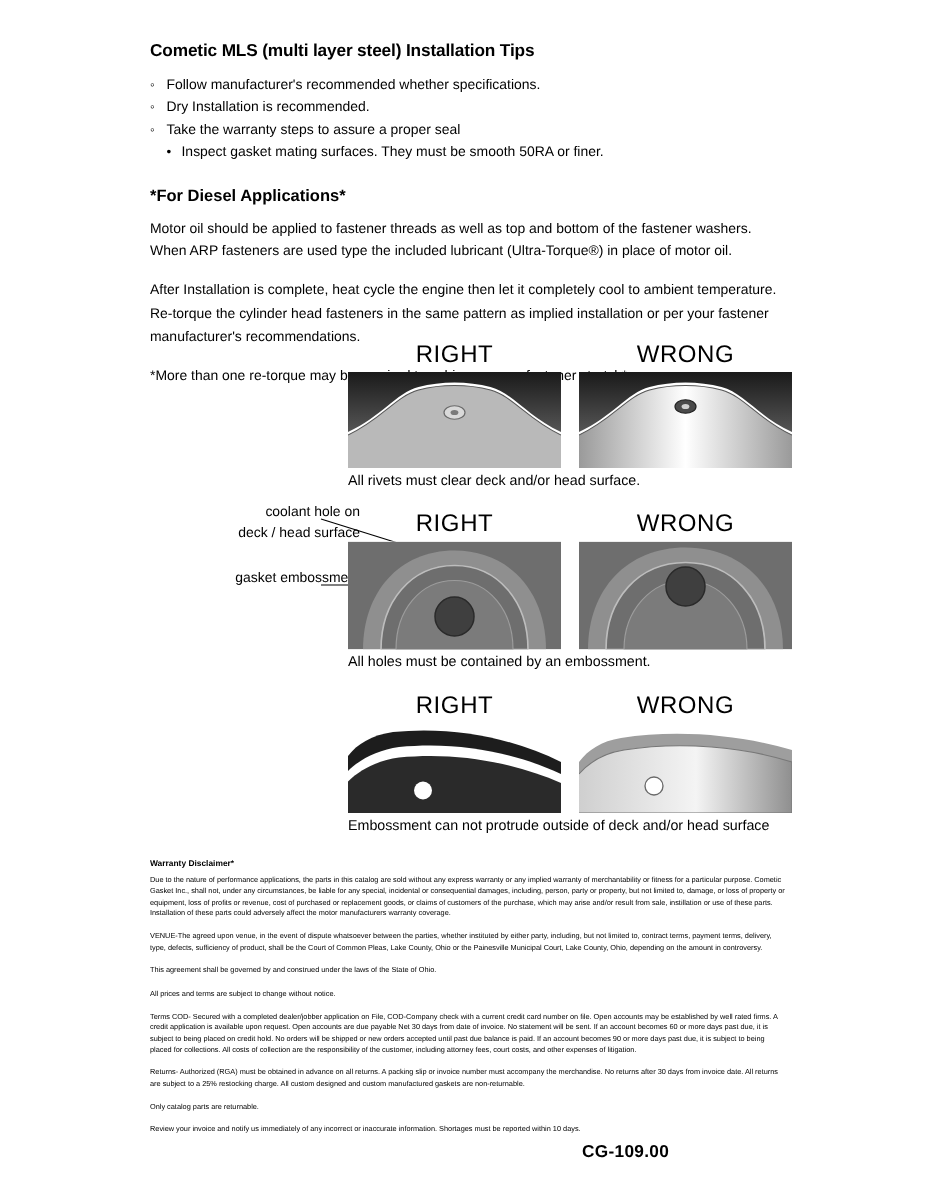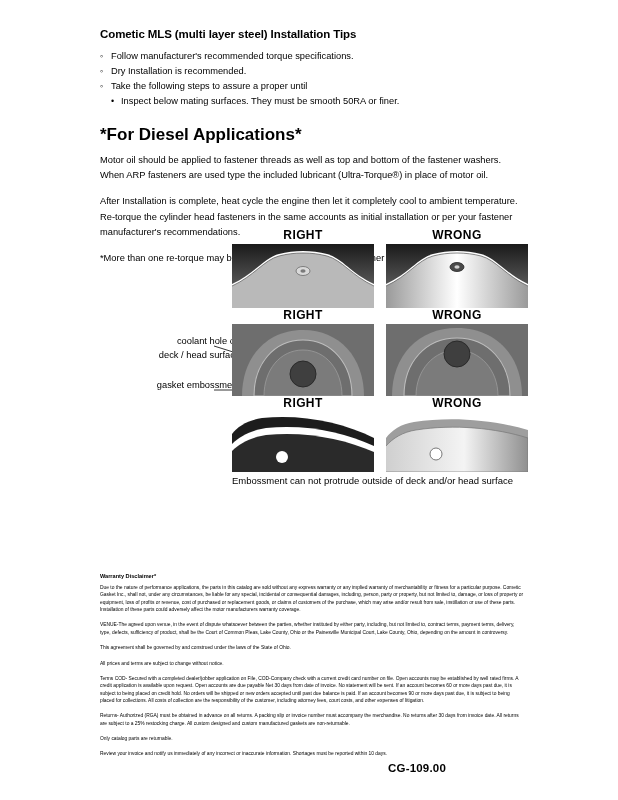--- a/index.html
+++ b/index.html
@@ -63,21 +63,21 @@
     position: relative;
   }
   ul.sub > li::before {
     content: "\2022";
     position: absolute;
     left: 0px;
     top: -0.5px;
     font-size: 9px;
   }
   h2.subtitle {
-    font-size: 17px;
+    font-size: 11px;
     font-weight: bold;
     margin: 16px 0 8px 0;
   }
   p.body {
     font-size: 9.3px;
     line-height: 1.63;
     margin: 0 0 11px 0;
   }
   p.body.last {
     margin-bottom: 0;
@@ -94,22 +94,22 @@
     position: relative;
   }
   .fig-headers {
     display: flex;
     gap: 12px;
     margin-bottom: 2px;
   }
   .fig-head {
     width: 142px;
     text-align: center;
-    font-size: 12px;
-    font-weight: bold;
+    font-size: 16px;
+    font-weight: normal;
     letter-spacing: 0.4px;
   }
   .fig-pair {
     display: flex;
     gap: 12px;
   }
   .fig-box {
     width: 142px;
     position: relative;
     overflow: hidden;
@@ -170,31 +170,31 @@
 </style>
 </head>
 <body>
 
 <div class="page">
 
   <div class="content">
     <h1 class="title">Cometic MLS (multi layer steel) Installation Tips</h1>
 
     <ul class="bullets">
-      <li>Follow manufacturer's recommended torque specifications.</li>
+      <li>Follow manufacturer's recommended whether specifications.</li>
       <li>Dry Installation is recommended.</li>
-      <li>Take the following steps to assure a proper until</li>
+      <li>Take the warranty steps to assure a proper seal</li>
     </ul>
     <ul class="sub">
-      <li>Inspect below mating surfaces.  They must be smooth 50RA or finer.</li>
+      <li>Inspect gasket mating surfaces.  They must be smooth 50RA or finer.</li>
     </ul>
 
     <h2 class="subtitle">*For Diesel Applications*</h2>
     <p class="body">Motor oil should be applied to fastener threads as well as top and bottom of the fastener washers. When ARP fasteners are used type the included lubricant (Ultra-Torque®) in place of motor oil.</p>
-    <p class="body">After Installation is complete, heat cycle the engine then let it completely cool to ambient temperature. Re-torque the cylinder head fasteners in the same accounts as initial installation or per your fastener manufacturer's recommendations.</p>
+    <p class="body">After Installation is complete, heat cycle the engine then let it completely cool to ambient temperature. Re-torque the cylinder head fasteners in the same pattern as implied installation or per your fastener manufacturer's recommendations.</p>
     <p class="body last">*More than one re-torque may be required to achieve proper fastener stretch*</p>
   </div>
 
   <div class="callouts">
     <div class="callout c1">
       <span>coolant hole on</span><br>
       <span>deck / head surface</span>
     </div>
     <div class="callout c2">gasket embossment</div>
   </div>
@@ -243,20 +243,21 @@
             </defs>
             <rect x="0" y="0" width="142" height="64" fill="#ffffff"></rect>
             <path d="M0,0 H142 V40 C120,30 110,14 95,10 C80,6 62,6 47,10 C32,14 22,30 0,40 Z" fill="url(#g1b)"></path>
             <path d="M0,42 C22,32 32,16 47,12 C62,8 80,8 95,12 C110,16 120,32 142,42 V64 H0 Z" fill="url(#g1c)"></path>
             <path d="M0,42 C22,32 32,16 47,12 C62,8 80,8 95,12 C110,16 120,32 142,42" fill="none" stroke="#555" stroke-width="0.7"></path>
             <ellipse cx="71" cy="23" rx="7" ry="4.5" fill="#4a4a4a" stroke="#222" stroke-width="0.8"></ellipse>
             <ellipse cx="71" cy="23" rx="2.6" ry="1.7" fill="#d0d0d0"></ellipse>
           </svg>
         </div>
       </div>
+      <div class="fig-cap">All rivets must clear deck and/or head surface.</div>
     </div>
 
     <div class="fig-row">
       <div class="fig-headers">
         <div class="fig-head">RIGHT</div>
         <div class="fig-head">WRONG</div>
       </div>
       <div class="fig-pair">
         <div class="fig-box">
           <svg width="142" height="72" viewBox="0 0 142 72">
@@ -270,20 +271,21 @@
         <div class="fig-box">
           <svg width="142" height="72" viewBox="0 0 142 72">
             <rect x="0" y="0" width="142" height="72" fill="#6e6e6e"></rect>
             <path d="M6,72 C6,32 32,4 71,4 C110,4 136,32 136,72 Z" fill="#8f8f8f"></path>
             <path d="M18,72 C18,38 40,14 71,14 C102,14 124,38 124,72 Z" fill="#6e6e6e" stroke="#bdbdbd" stroke-width="1.1"></path>
             <path d="M30,72 C30,46 48,26 71,26 C94,26 112,46 112,72 Z" fill="#7b7b7b" stroke="#9c9c9c" stroke-width="0.8"></path>
             <circle cx="71" cy="30" r="13" fill="#3f3f3f" stroke="#2a2a2a" stroke-width="1"></circle>
           </svg>
         </div>
       </div>
+      <div class="fig-cap">All holes must be contained by an embossment.</div>
     </div>
 
     <div class="fig-row">
       <div class="fig-headers">
         <div class="fig-head">RIGHT</div>
         <div class="fig-head">WRONG</div>
       </div>
       <div class="fig-pair">
         <div class="fig-box">
           <svg width="142" height="60" viewBox="0 0 142 60">

